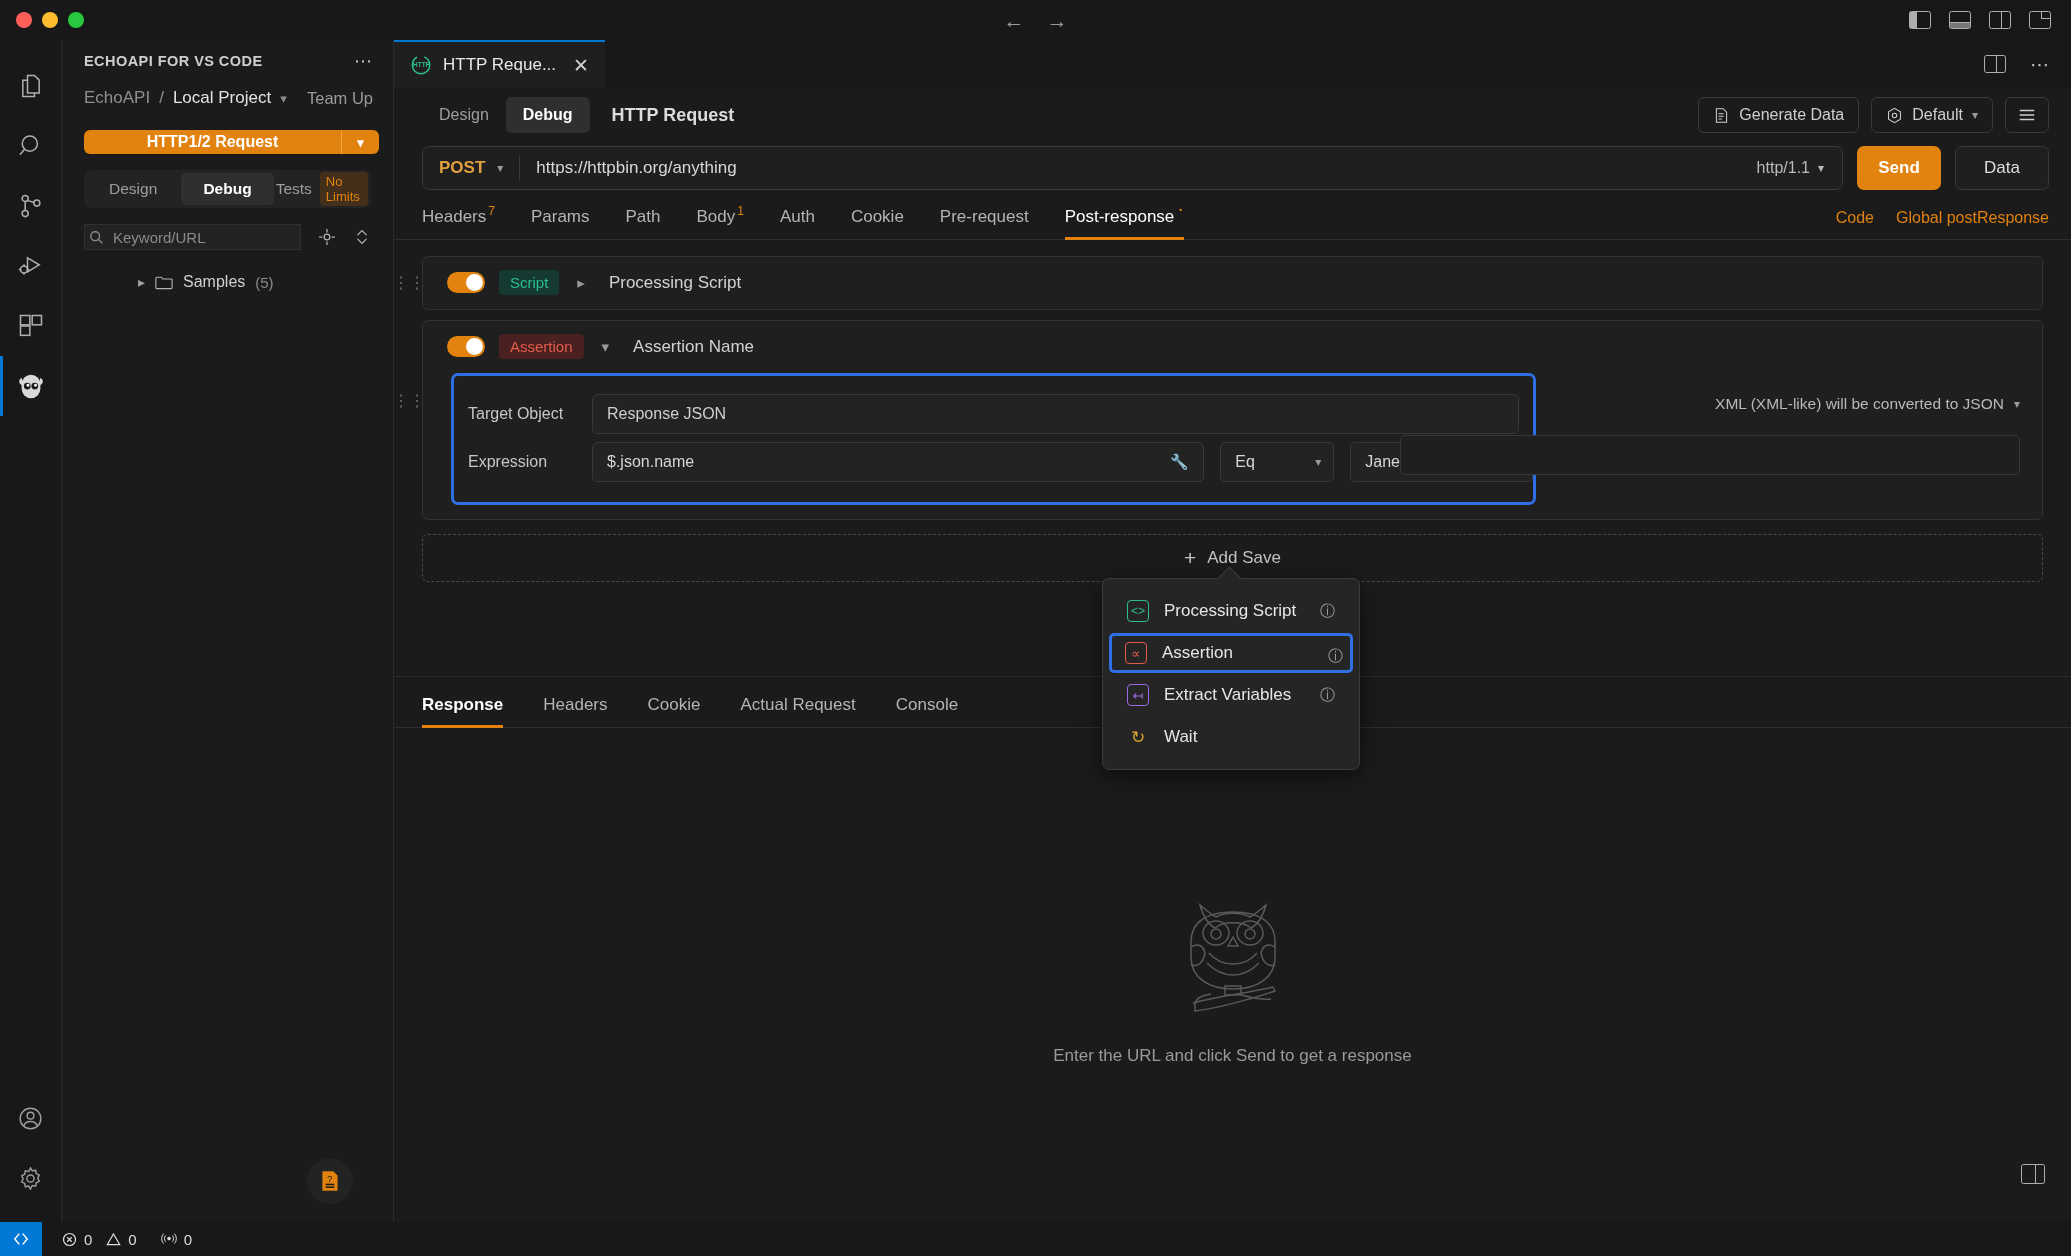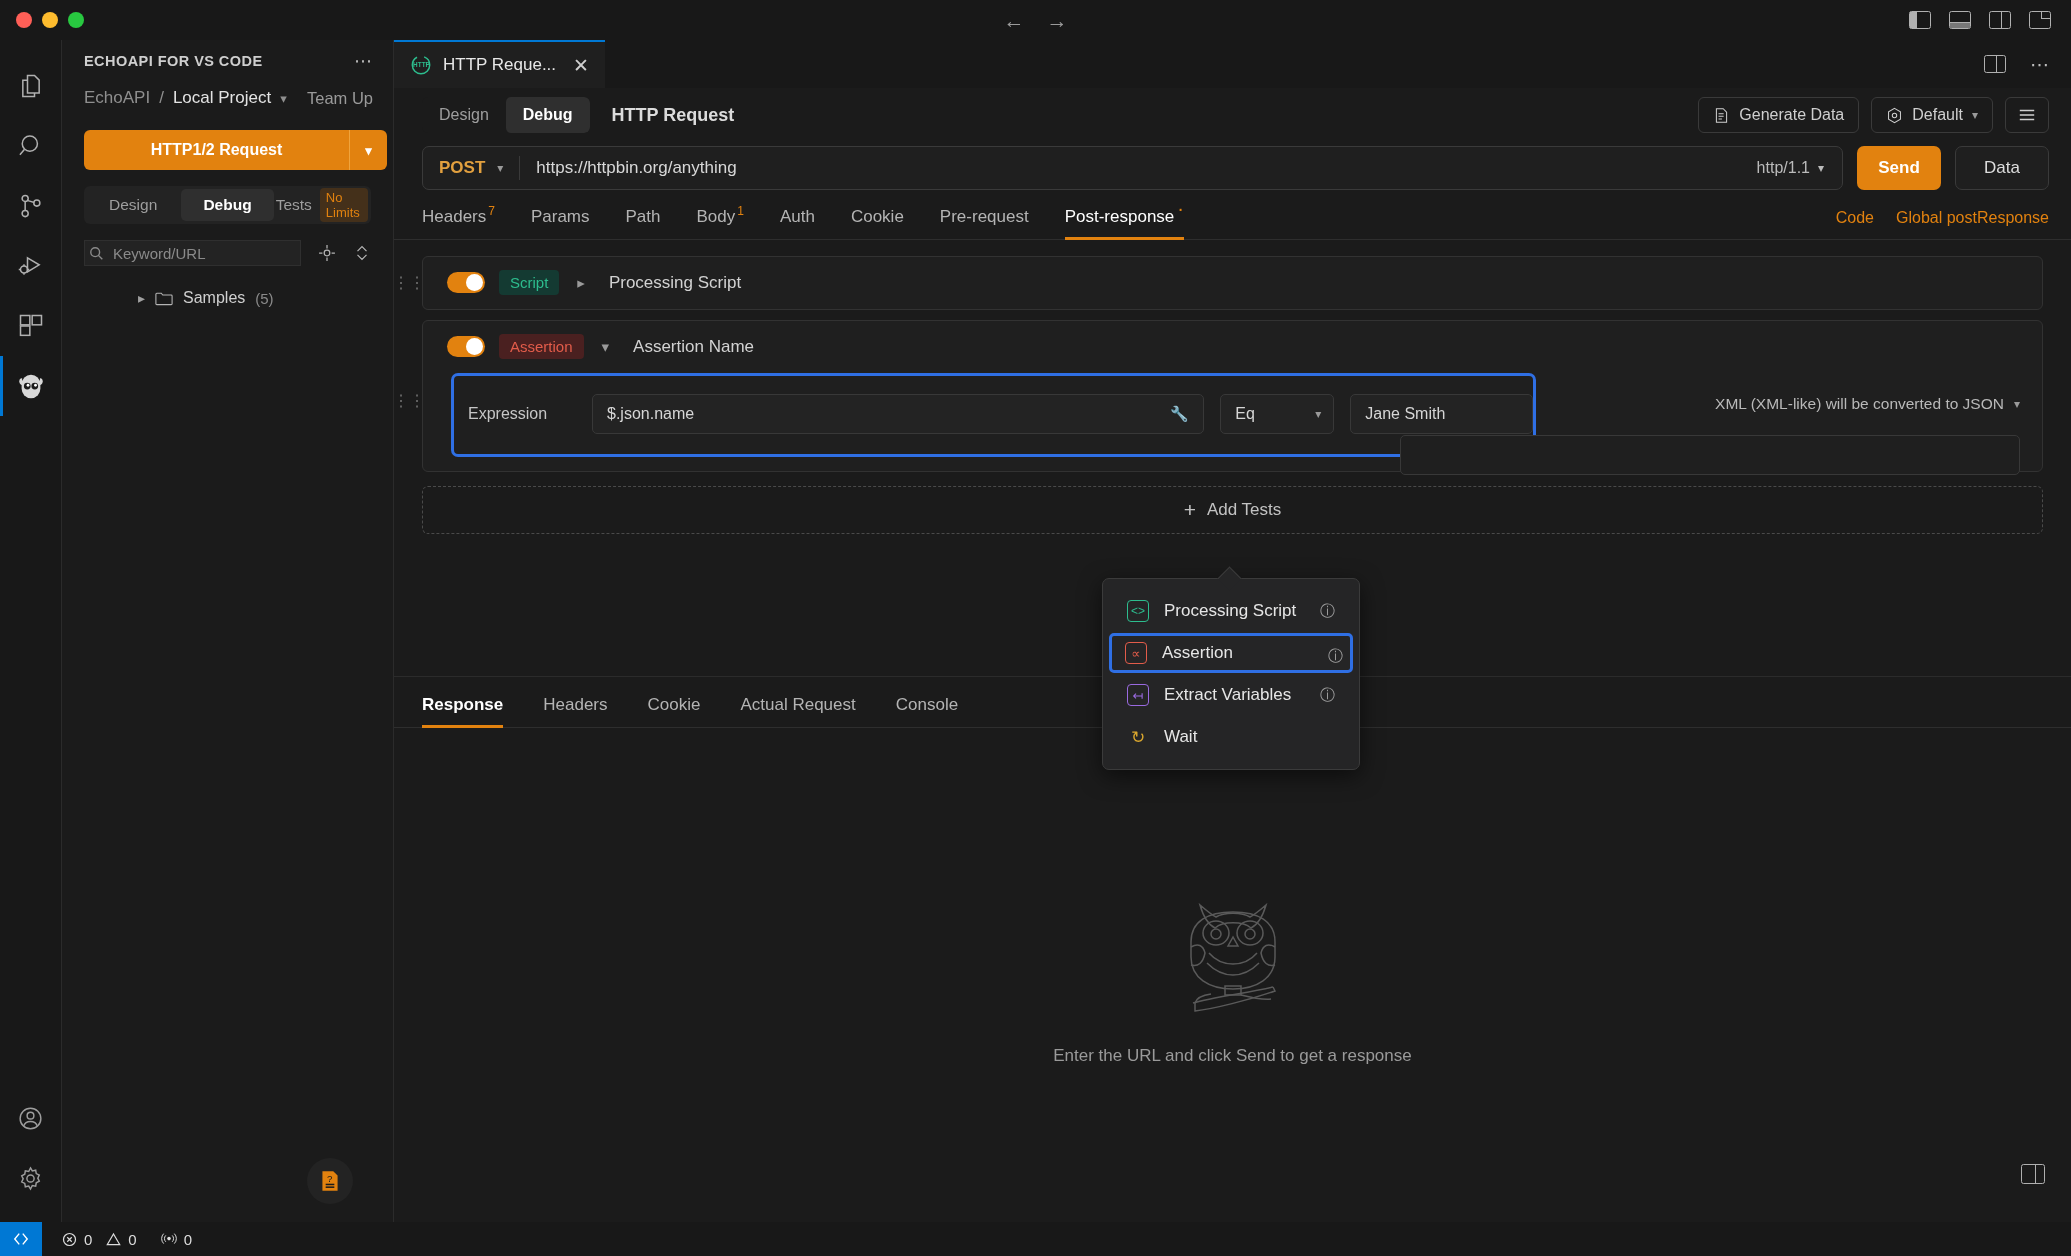--- a/index.html
+++ b/index.html
@@ -51,21 +51,21 @@
   
   .sidebar { width: 332px; background: #1b1b1b; border-right:1px solid #2b2b2b; display:flex; flex-direction:column; flex:0 0 332px; }
   .sb-header { height: 42px; display:flex; align-items:center; padding: 0 20px 0 22px; }
   .sb-title { font-size: 14.5px; font-weight: bold; letter-spacing: .45px; color: #cfcfcf; }
   .sb-dots { margin-left:auto; color:#bdbdbd; font-size: 18px; letter-spacing:1px; }
   .sb-breadcrumb { display:flex; align-items:center; gap: 9px; padding: 6px 20px 0 22px; font-size: 17px; }
   .bc-muted { color: #8f8f8f; }
   .bc-strong { color: #e3e3e3; }
   .bc-teamup { margin-left:auto; color:#9a9a9a; font-size:16.5px; }
   .sb-newreq {
-    margin: 22px 6px 0 22px; height: 40px; background:#e2820f; border-radius:6px;
+    margin: 22px 14px 0 22px; height: 24px; background:#e2820f; border-radius:6px;
     display:flex; align-items:center; color:#fff; font-weight:bold; font-size:16px;
   }
   .sb-newreq .lbl { flex:1; text-align:center; }
   .sb-newreq .caret { width:38px; border-left:1px solid #f0a43c; height:100%; display:flex; align-items:center; justify-content:center; font-size:13px; }
   .sb-seg {
     margin: 16px 22px 0 22px; height: 38px; background:#232323; border-radius:6px;
     display:flex; align-items:center; padding: 3px; gap: 2px;
   }
   .seg-btn { flex:1; height:100%; display:flex; align-items:center; justify-content:center; gap:8px;
     font-size:15.5px; color:#9e9e9e; border-radius:5px; }
@@ -469,20 +469,26 @@
           <div class="assert-head">
             <div class="grip" style="top:0;bottom:auto;height:160px">⋮⋮</div>
             <div class="toggle"></div>
             <div class="chip assertion">Assertion</div>
             <div class="chev">▾</div>
             <div class="task-name">Assertion Name</div>
           </div>
 
           <div style="position:relative;padding: 0 0 10px 28px;">
             <div class="assert-body">
+              <div class="af-row">
+                <div class="af-label">Target Object</div>
+                <div class="af-input" style="flex:1;margin-right:14px">
+                  <span class="ph">Response JSON</span>
+                </div>
+              </div>
               <div class="af-row">
                 <div class="af-label">Expression</div>
                 <div class="af-input" style="width:640px">
                   <span>$.json.name</span>
                   <span class="wrench">🔧</span>
                 </div>
                 <div class="af-select" style="width:118px;margin-left:16px">
                   <span>Eq</span>
                   <span style="color:#9a9a9a;font-size:12px">▾</span>
                 </div>
@@ -495,21 +501,21 @@
               <span>XML (XML-like) will be converted to JSON</span>
               <span style="font-size:12px;color:#9a9a9a">▾</span>
             </div>
             <div style="position:absolute; right:22px; top: 62px; width: 620px; height: 40px; border:1px solid #383838; border-radius:5px; background:#1f1f1f;"></div>
           </div>
         </div>
       </div>
 
       <div class="add-task">
         <span style="font-size:21px;line-height:1">+</span>
-        <span>Add Tests</span>
+        <span>Add Save</span>
       </div>
 
       <div class="resp">
         <div class="resp-tabs">
           <div class="rtab on"><span>Response</span></div>
           <div class="rtab"><span>Headers</span></div>
           <div class="rtab"><span>Cookie</span></div>
           <div class="rtab"><span>Actual Request</span></div>
           <div class="rtab"><span>Console</span></div>
         </div>

